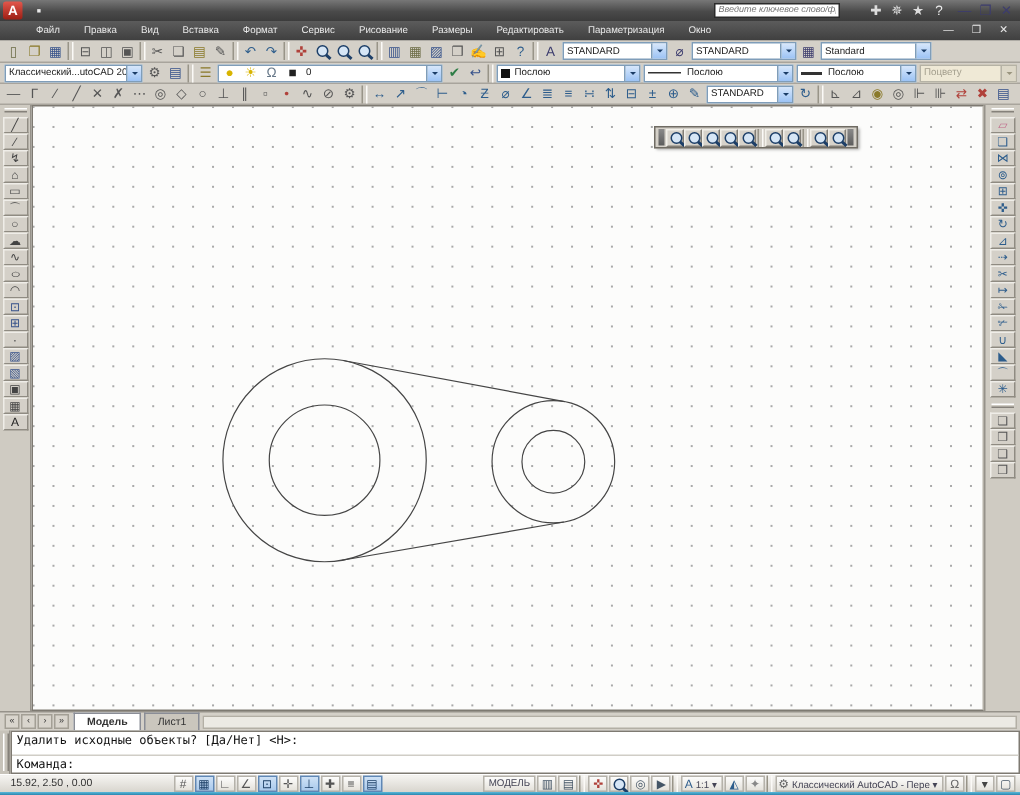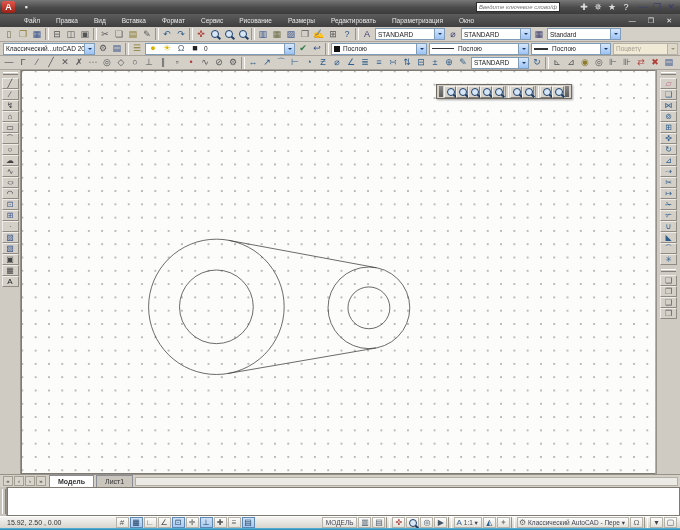--- a/index.html
+++ b/index.html
@@ -689,20 +689,22 @@
     </div>
   <div class="tab">
       <span>Лист1</span>
     </div>
   <div id="hscroll"></div>
 </div>
 
 <div id="cmd">
   <div class="cmd-grip"></div>
   <div class="cmd-box">
+    <div class="cmd-line">Удалить исходные объекты? [Да/Нет] &lt;Н&gt;:</div>
+    <div class="cmd-line cmd-prompt">Команда:</div>
   </div>
 </div>
 
 <div class="row" id="statusbar">
   <span id="coords">15.92, 2.50 , 0.00</span>
   <div id="toggles">
       <span class="tbtn">
         <span class="g">#</span>
       </span>
       <span class="tbtn active">

